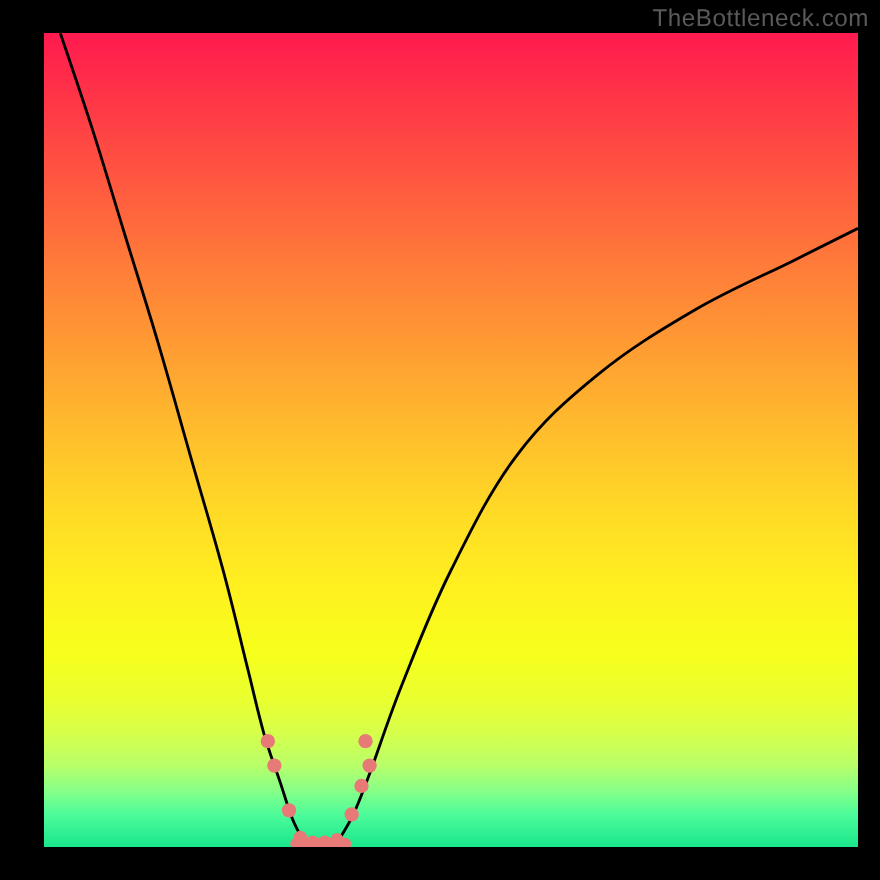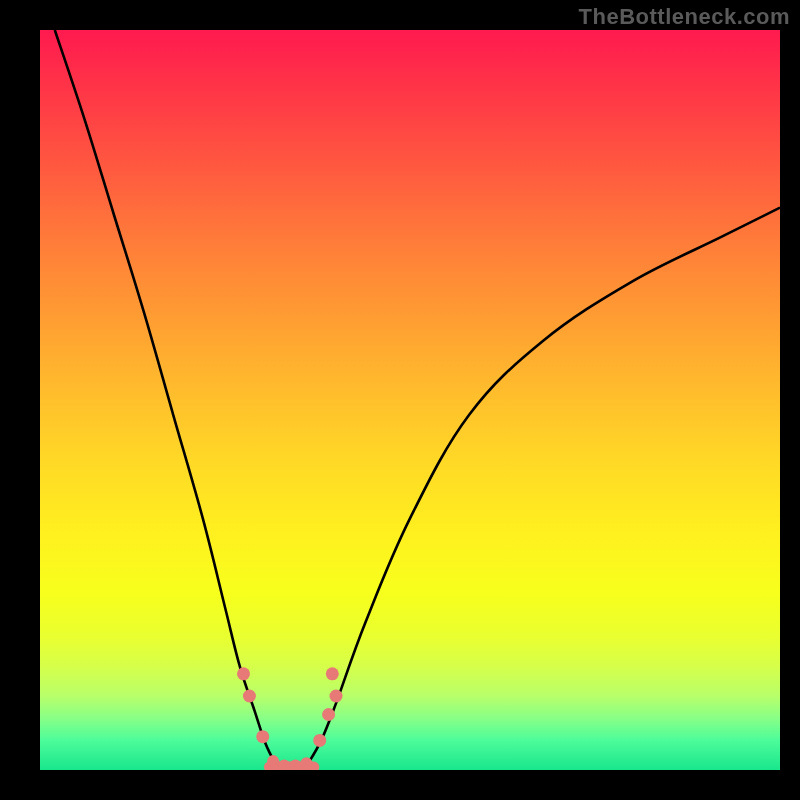--- a/index.html
+++ b/index.html
@@ -47,21 +47,21 @@
       #19e68c 100%
     );
   }
   .watermark {
     position: absolute;
     top: 4px;
     right: 10px;
     color: #5a5a5a;
     font-size: 22px;
     letter-spacing: 0.5px;
-    font-weight: 700;
+    font-weight: 400;
     user-select: none;
   }
   svg.curves {
     position: absolute;
     left: 0; top: 0;
     width: 740px; height: 740px;
   }
   .curve {
     fill: none;
     stroke: #000;

